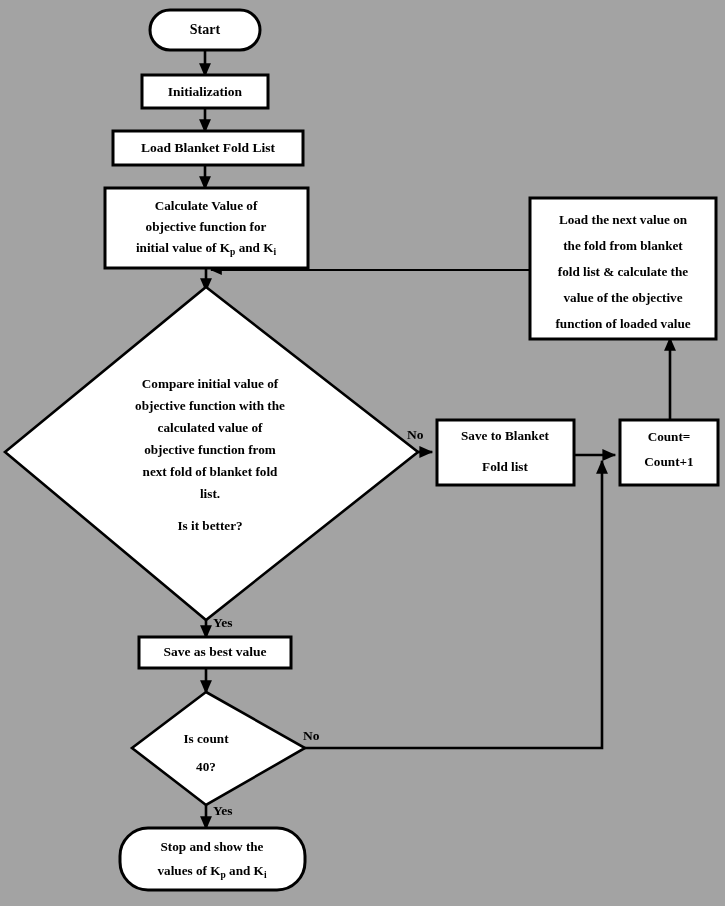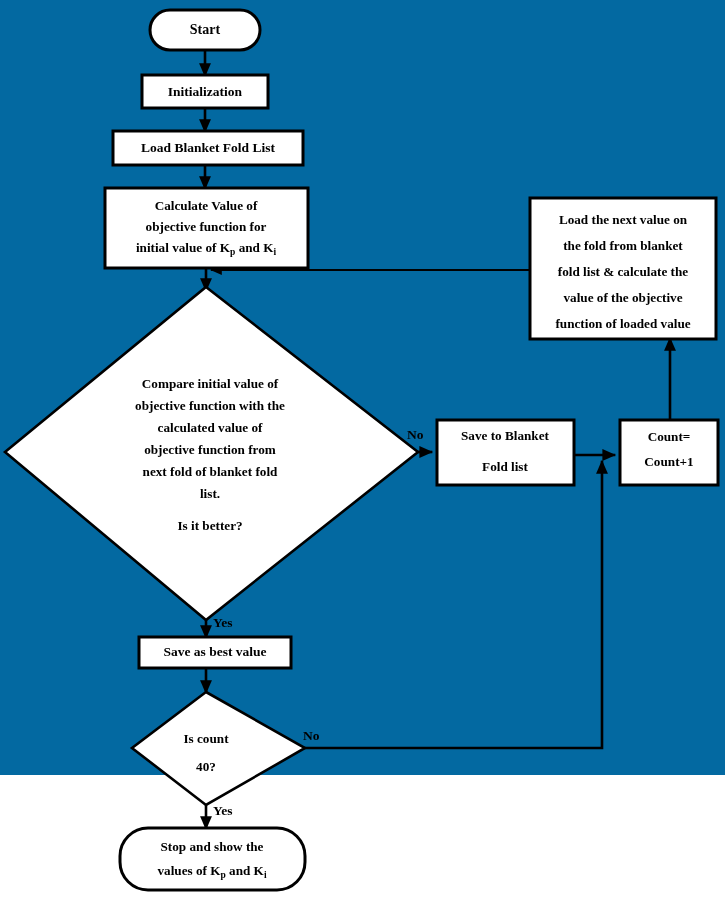--- a/index.html
+++ b/index.html
@@ -9,22 +9,22 @@
   }
   body {
     width: 725px;
     height: 915px;
     font-family: "Liberation Serif", serif;
     overflow: hidden;
   }
   #flowchart-root {
     position: relative;
     width: 725px;
-    height: 775px;
-    background: #0369a1;
+    height: 906px;
+    background: #a3a3a3;
   }
   svg.chart {
     display: block;
     width: 725px;
     height: 915px;
   }
   .shape-stroke {
     fill: #ffffff;
     stroke: #000000;
     stroke-width: 3;

